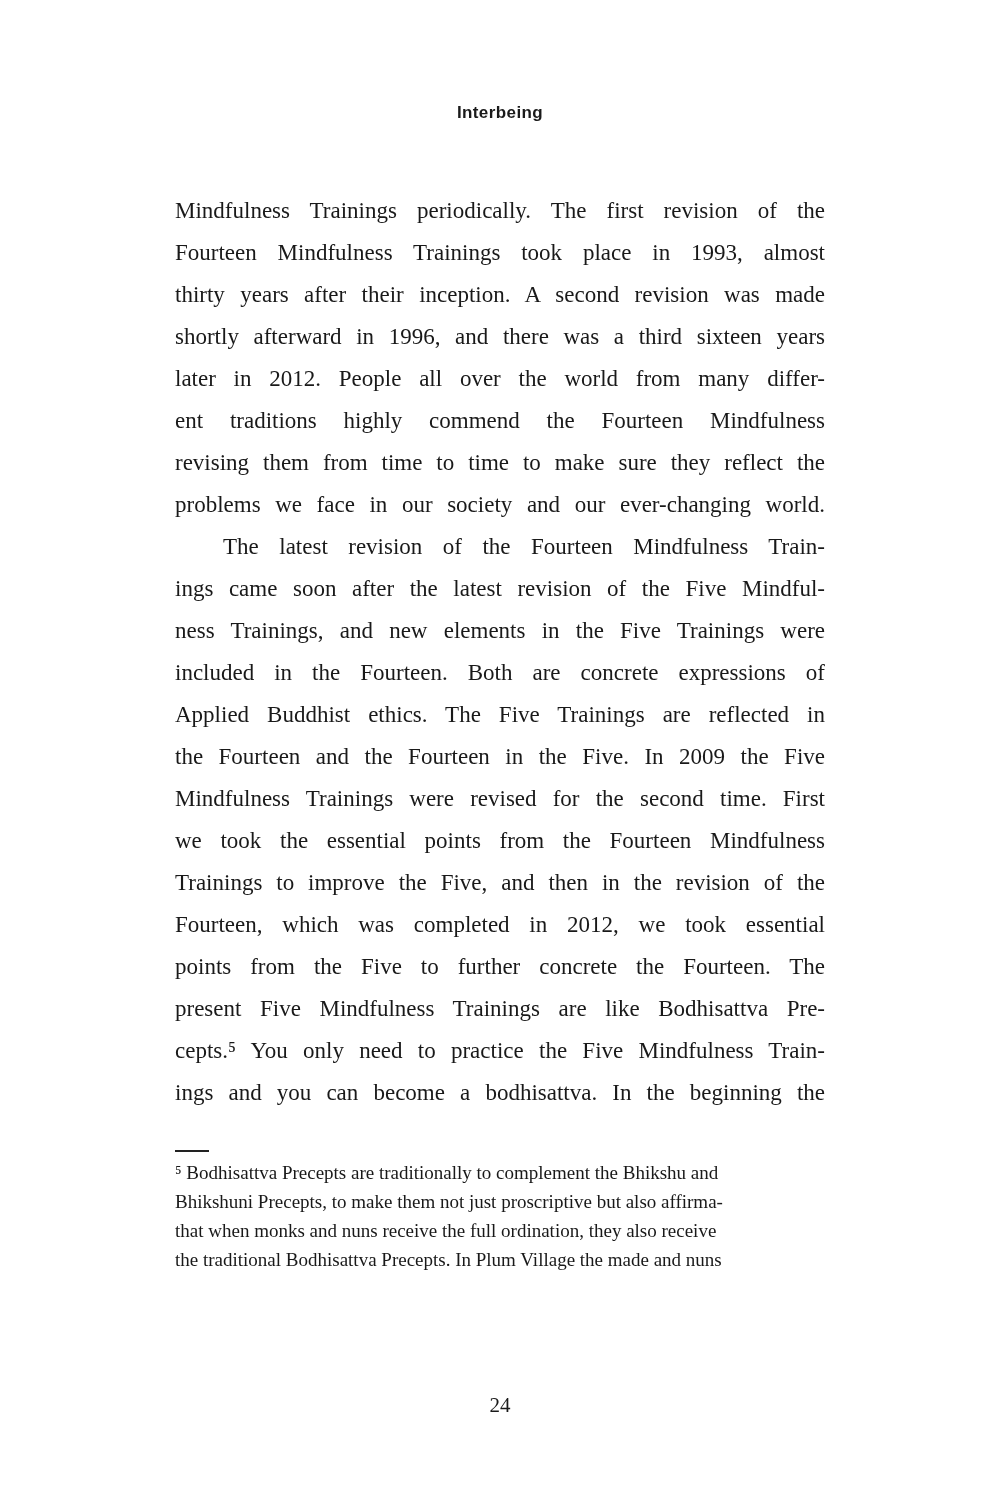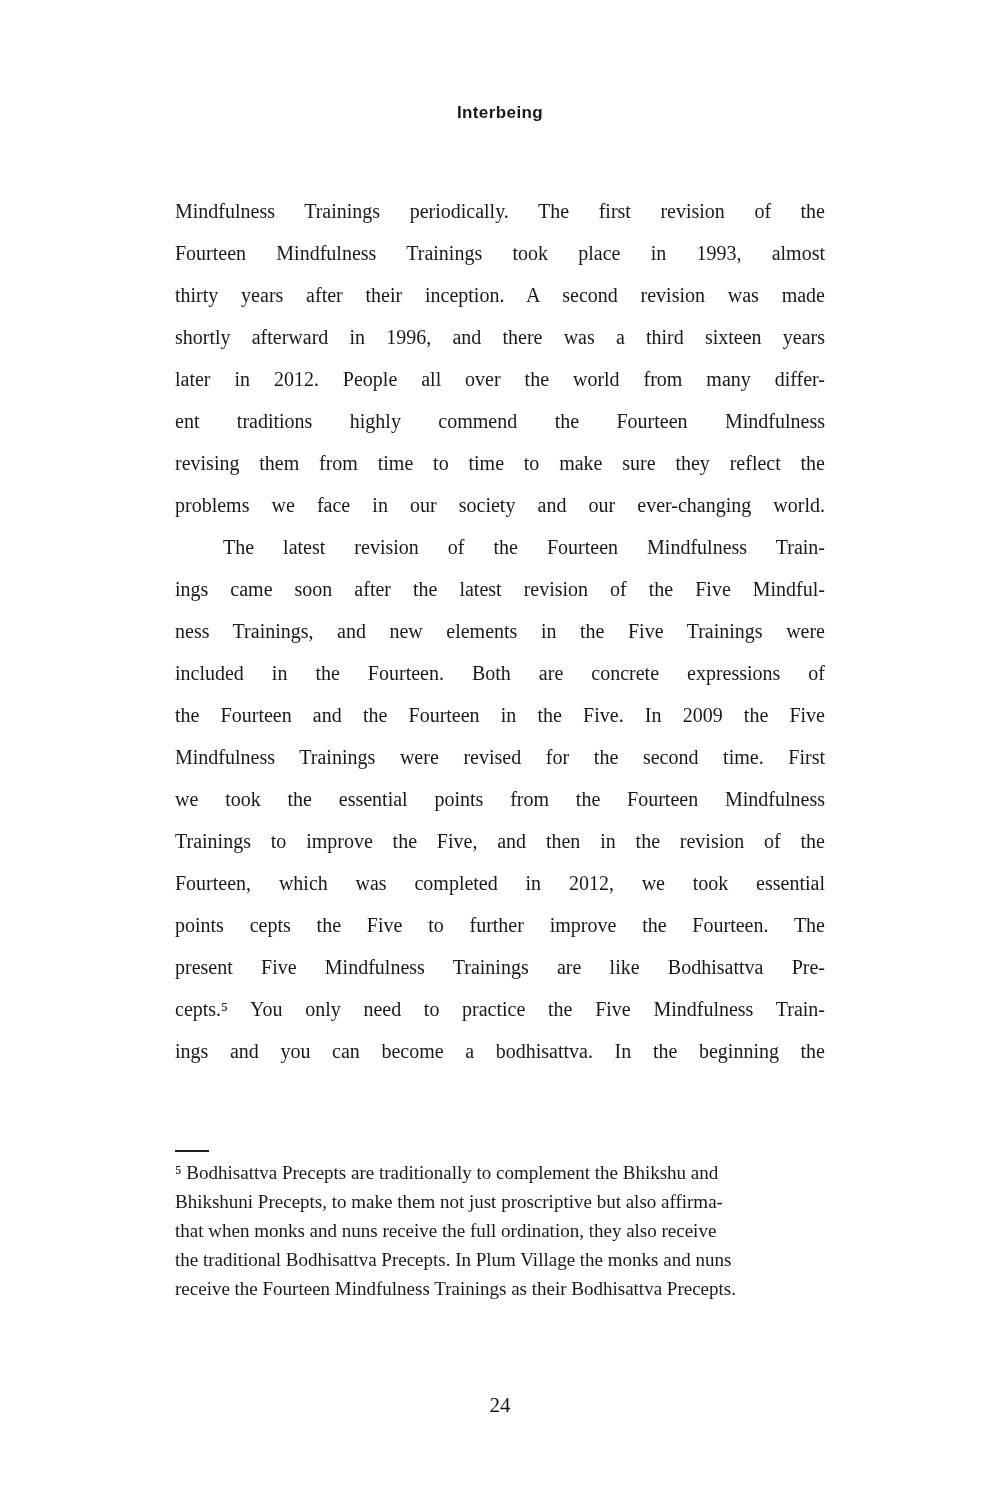--- a/index.html
+++ b/index.html
@@ -27,21 +27,21 @@
     font-weight: bold;
     font-size: 17px;
     letter-spacing: 0.4px;
     color: #1a1a1a;
   }
   .body-text {
     position: absolute;
     top: 190px;
     left: 175px;
     width: 650px;
-    font-size: 20px;
+    font-size: 23px;
   }
   .body-text .text-line {
     height: 42px;
     line-height: 42px;
     text-align: justify;
     text-align-last: justify;
   }
   .paragraph.indent-first .text-line:first-child {
     text-indent: 48px;
   }
@@ -89,38 +89,38 @@
         <div class="text-line">later in 2012. People all over the world from many differ-</div>
         <div class="text-line">ent traditions highly commend the Fourteen Mindfulness</div>
         <div class="text-line">revising them from time to time to make sure they reflect the</div>
         <div class="text-line">problems we face in our society and our ever-changing world.</div>
       </div>
     <div class="paragraph indent-first">
         <div class="text-line">The latest revision of the Fourteen Mindfulness Train-</div>
         <div class="text-line">ings came soon after the latest revision of the Five Mindful-</div>
         <div class="text-line">ness Trainings, and new elements in the Five Trainings were</div>
         <div class="text-line">included in the Fourteen. Both are concrete expressions of</div>
+        <div class="text-line">Applied Buddhist ethics. The Five Trainings are reflected in</div>
         <div class="text-line">the Fourteen and the Fourteen in the Five. In 2009 the Five</div>
         <div class="text-line">Mindfulness Trainings were revised for the second time. First</div>
         <div class="text-line">we took the essential points from the Fourteen Mindfulness</div>
         <div class="text-line">Trainings to improve the Five, and then in the revision of the</div>
         <div class="text-line">Fourteen, which was completed in 2012, we took essential</div>
-        <div class="text-line">points cepts the Five to further improve the Fourteen. The</div>
+        <div class="text-line">points from the Five to further concrete the Fourteen. The</div>
         <div class="text-line">present Five Mindfulness Trainings are like Bodhisattva Pre-</div>
         <div class="text-line">cepts.⁵ You only need to practice the Five Mindfulness Train-</div>
         <div class="text-line">ings and you can become a bodhisattva. In the beginning the</div>
       </div>
   </div>
 
   <div class="footnote">
     <div class="footnote-rule"></div>
     <div>
         <div class="text-line">⁵ Bodhisattva Precepts are traditionally to complement the Bhikshu and</div>
         <div class="text-line">Bhikshuni Precepts, to make them not just proscriptive but also affirma-</div>
         <div class="text-line">that when monks and nuns receive the full ordination, they also receive</div>
-        <div class="text-line">the traditional Bodhisattva Precepts. In Plum Village the monks and nuns</div>
-        <div class="text-line">receive the Fourteen Mindfulness Trainings as their Bodhisattva Precepts.</div>
+        <div class="text-line">the traditional Bodhisattva Precepts. In Plum Village the made and nuns</div>
       </div>
   </div>
 
   <div class="page-number">24</div>
 
 </div>
 
 </body></html>

